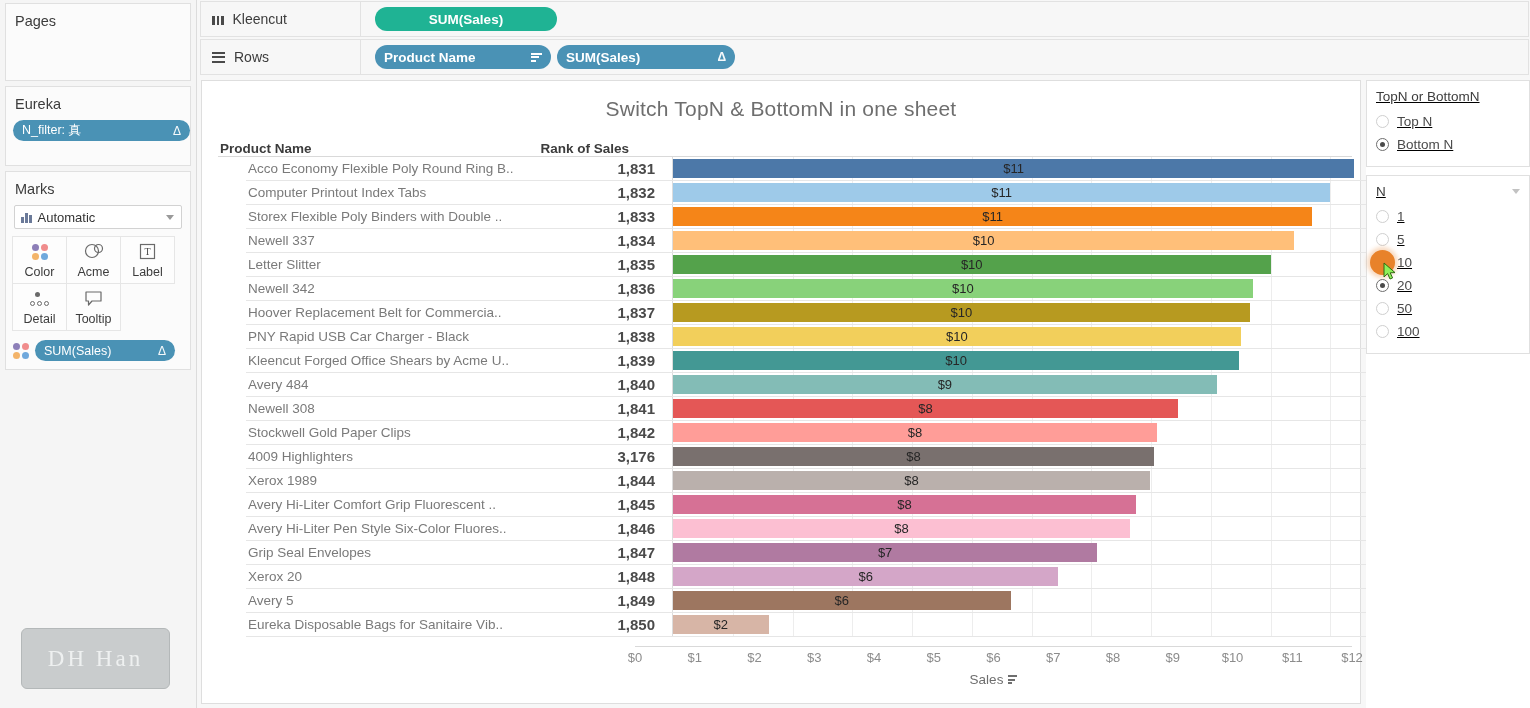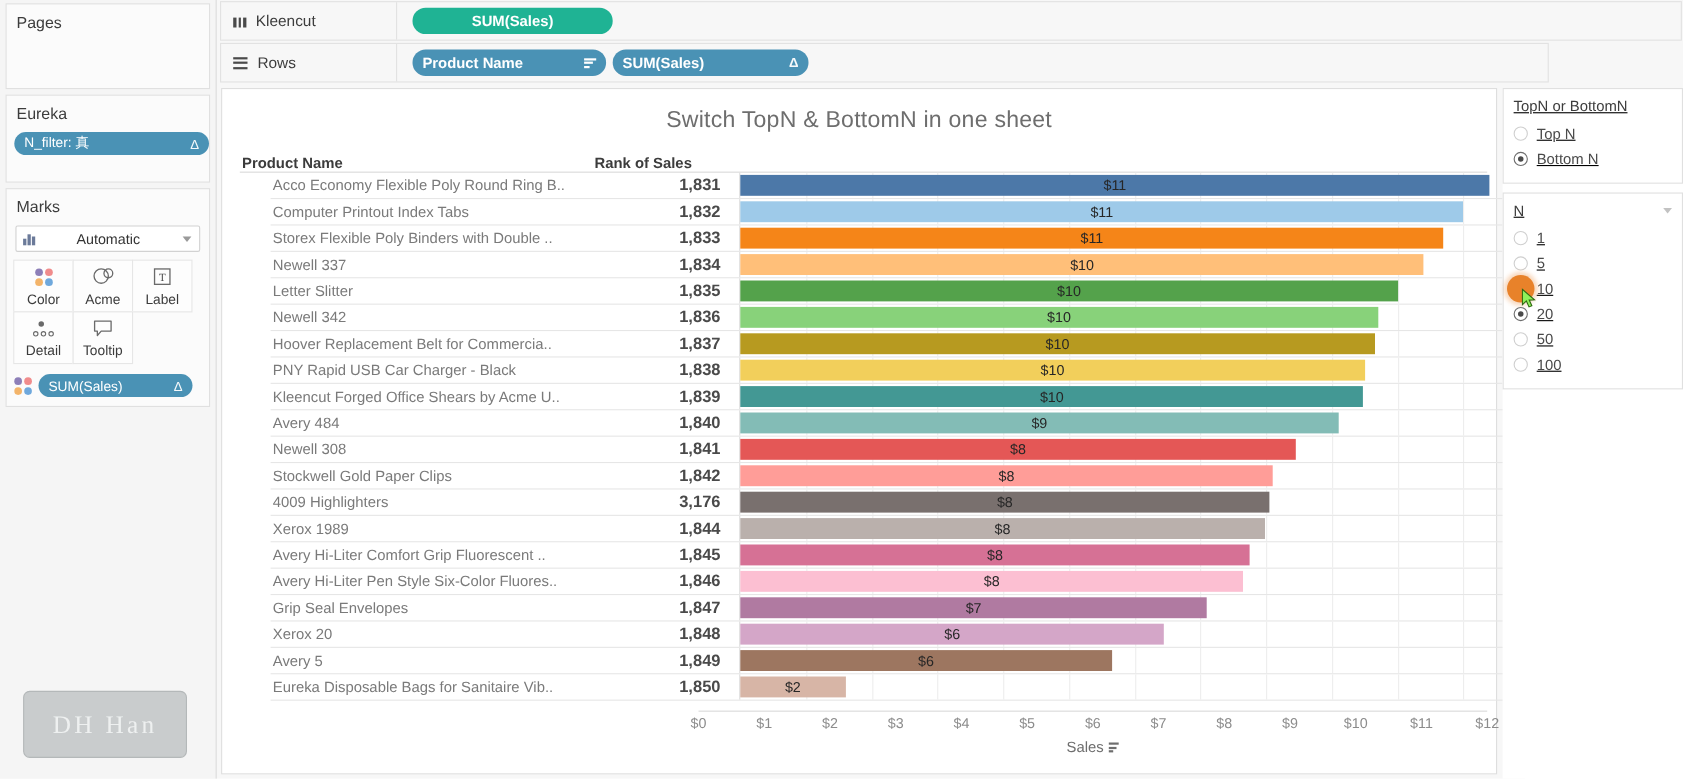--- a/index.html
+++ b/index.html
@@ -57,21 +57,21 @@
 
   
   .marks-select {
     display: flex; align-items: center;
     height: 24px;
     background: #ffffff;
     border: 1px solid #d2d2d2;
     border-radius: 2px;
     margin: 0 1px 8px 1px;
     padding: 0 4px 0 6px;
-    font-size: 13px; color: #333; gap: 32px;
+    font-size: 13px; color: #333;
   }
   .marks-select .ms-label { flex: 1 1 auto; padding-left: 6px; }
   .ms-caret {
     width: 0; height: 0;
     border-left: 4px solid transparent;
     border-right: 4px solid transparent;
     border-top: 5px solid #9a9a9a;
     margin-right: 3px;
   }
   .bar-icon { display: flex; align-items: flex-end; gap: 1.5px; height: 11px; }
@@ -114,21 +114,21 @@
 
   
   .shelf {
     position: absolute; left: 200px;
     height: 36px;
     background: #f7f7f7;
     border: 1px solid #e2e2e2;
     display: flex; align-items: center;
   }
   #shelf-columns { top: 1px; width: 1329px; }
-  #shelf-rows { top: 39px; width: 1208px; }
+  #shelf-rows { top: 39px; width: 1329px; }
   .shelf-name {
     width: 160px;
     display: flex; align-items: center; gap: 9px;
     padding-left: 11px;
     font-size: 14px; color: #3c3c3c;
     border-right: 1px solid #e2e2e2;
     height: 100%;
   }
   .shelf-drop { display: flex; align-items: center; gap: 6px; padding-left: 14px; }
   .shelf-drop .pill { height: 24px; border-radius: 12px; font-size: 13.5px; font-weight: 600; }

